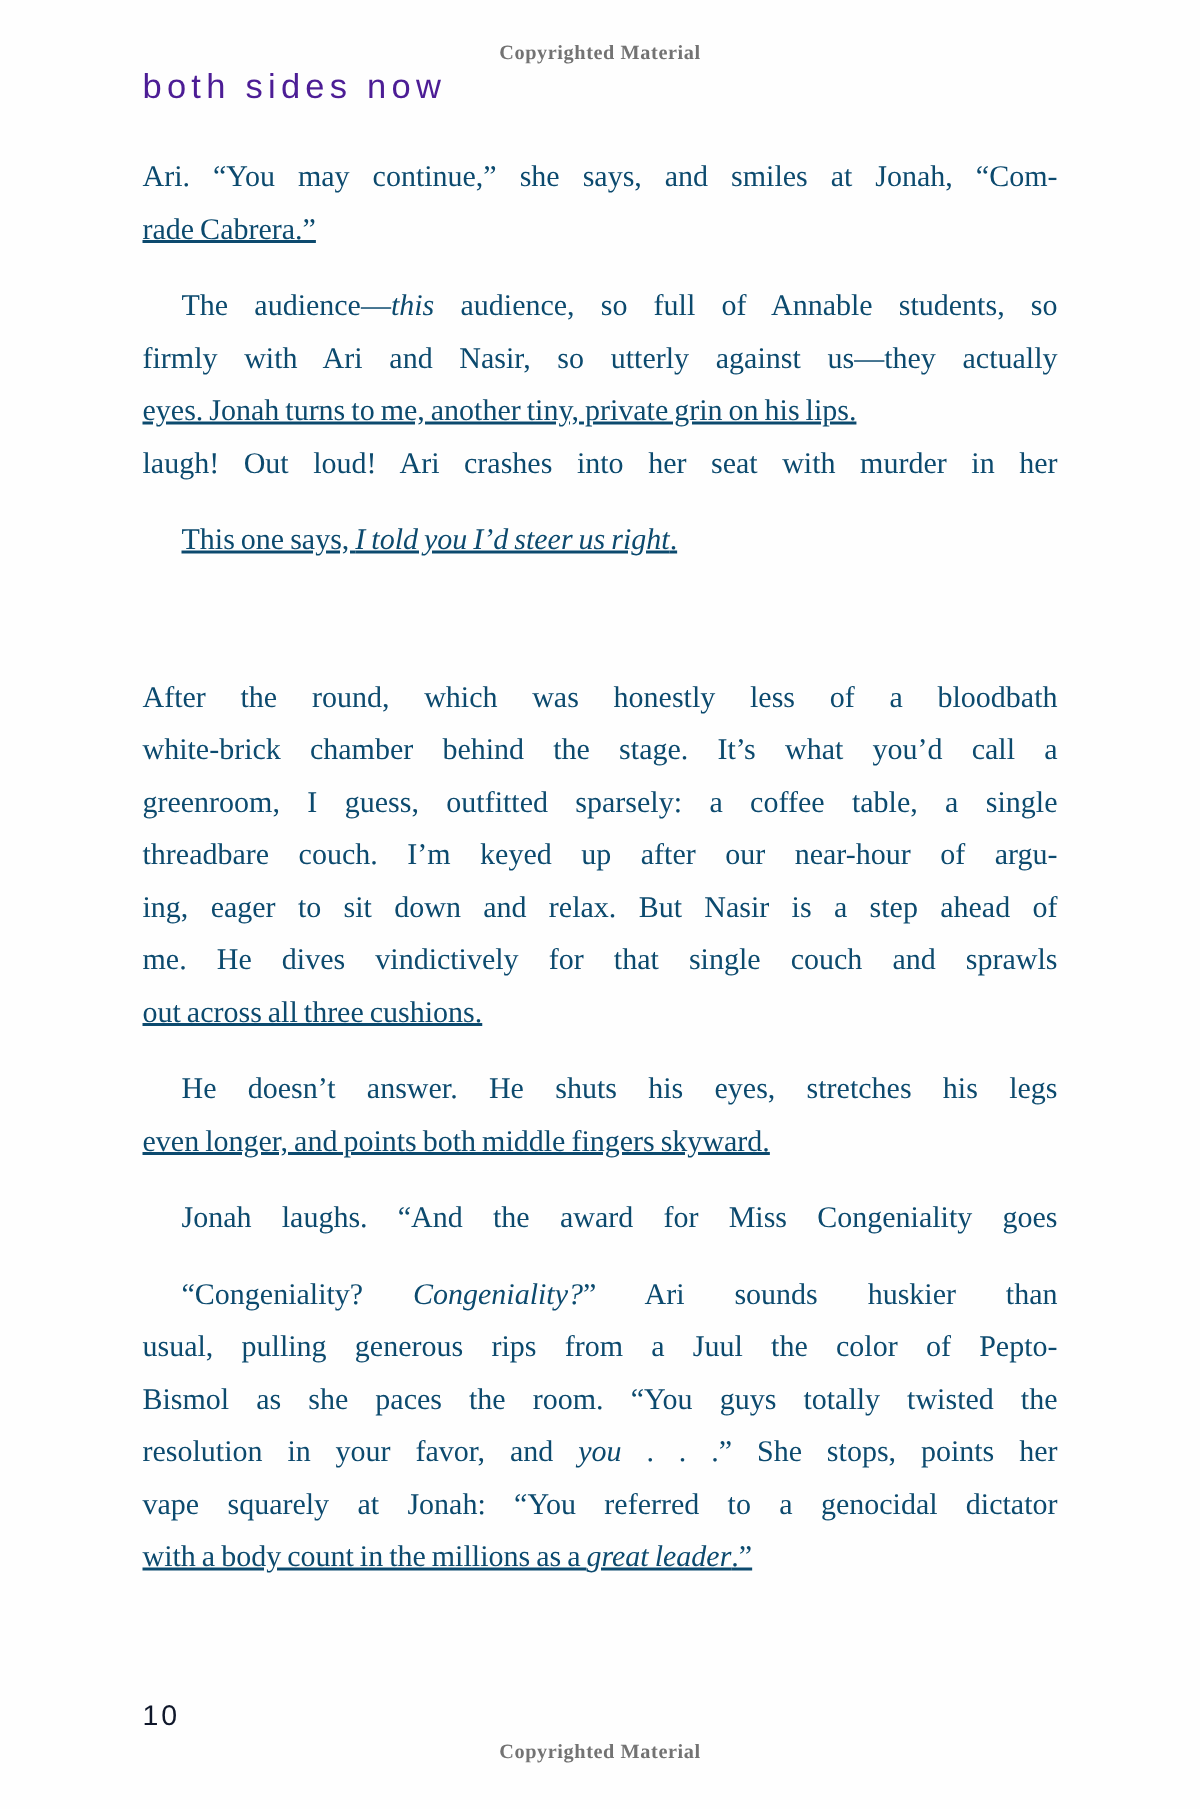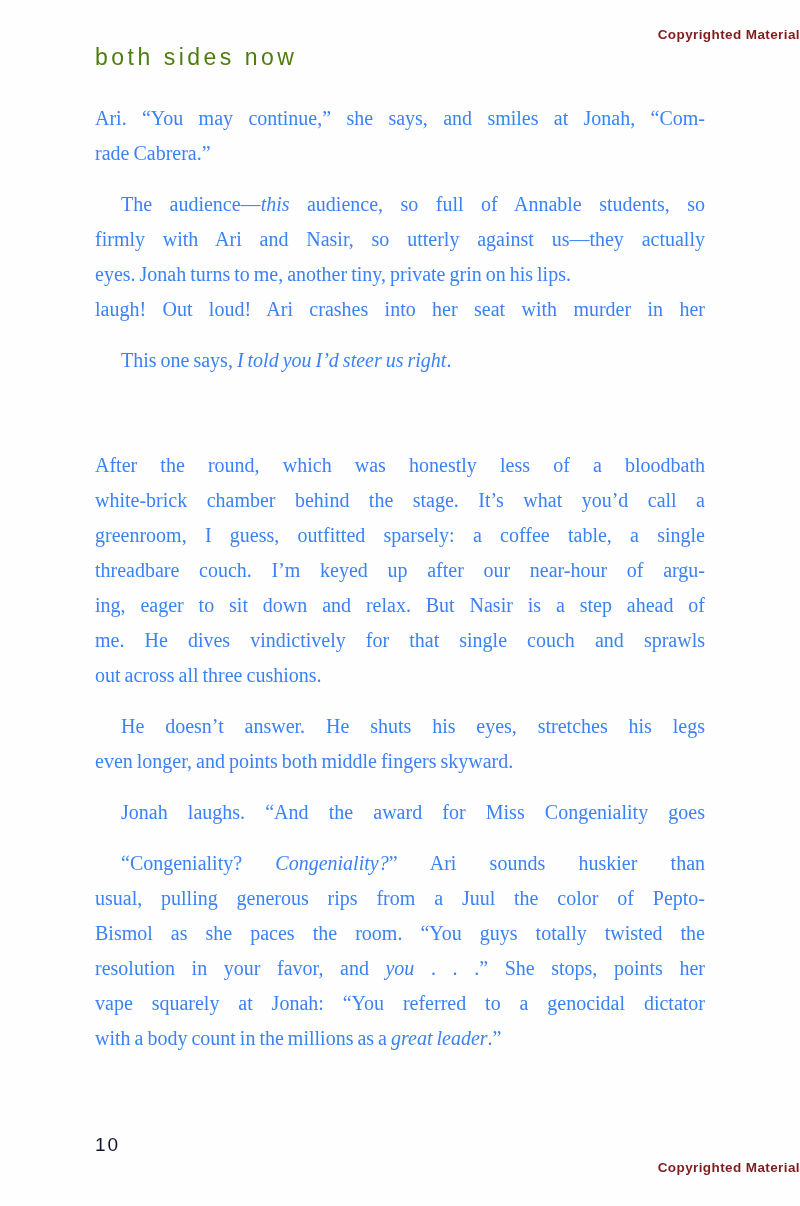--- a/index.html
+++ b/index.html
@@ -7,57 +7,58 @@
     position: relative;
     width: 800px;
     height: 1206px;
     background: #fefefe;
     overflow: hidden;
     font-family: "Liberation Serif", serif;
   }
   .top-notice, .bottom-notice {
     position: absolute;
     left: 0; right: 0;
-    text-align: right;
-    font-family: Liberation Sans, sans-serif;
+    text-align: center;
+    font-family: Liberation Serif, serif;
     font-weight: 700;
     font-size: 13.5px;
     letter-spacing: 0.4px;
-    color: #7f1d1d;
+    color: #737373;
   }
   .top-notice { top: 27px; }
   .bottom-notice { top: 1160px; }
   .running-header {
     position: absolute;
     left: 95px;
     top: 44px;
     font-family: "Liberation Sans", sans-serif;
     font-weight: 400;
     font-size: 23px;
     letter-spacing: 3.5px;
-    color: #4d7c0f;
+    color: #4c1d95;
   }
   .body-text {
     position: absolute;
     left: 95px;
     top: 101px;
     width: 610px;
     font-size: 20px;
     line-height: 35px;
-    color: #3b82f6;
+    color: #0c4a6e;
     word-spacing: -1px;
   }
   .section + .section { margin-top: 70px; }
   .line {
     text-align: justify;
     text-align-last: justify;
   }
   .line.last {
     text-align: right;
     text-align-last: left;
+    text-decoration: underline;
   }
   .para.indent .line:first-child { text-indent: 26px; margin-top: 16px; }
   .it { font-style: italic; }
   .page-number {
     position: absolute;
     left: 95px;
     top: 1134px;
     font-family: "Liberation Sans", sans-serif;
     font-weight: 400;
     font-size: 19px;

